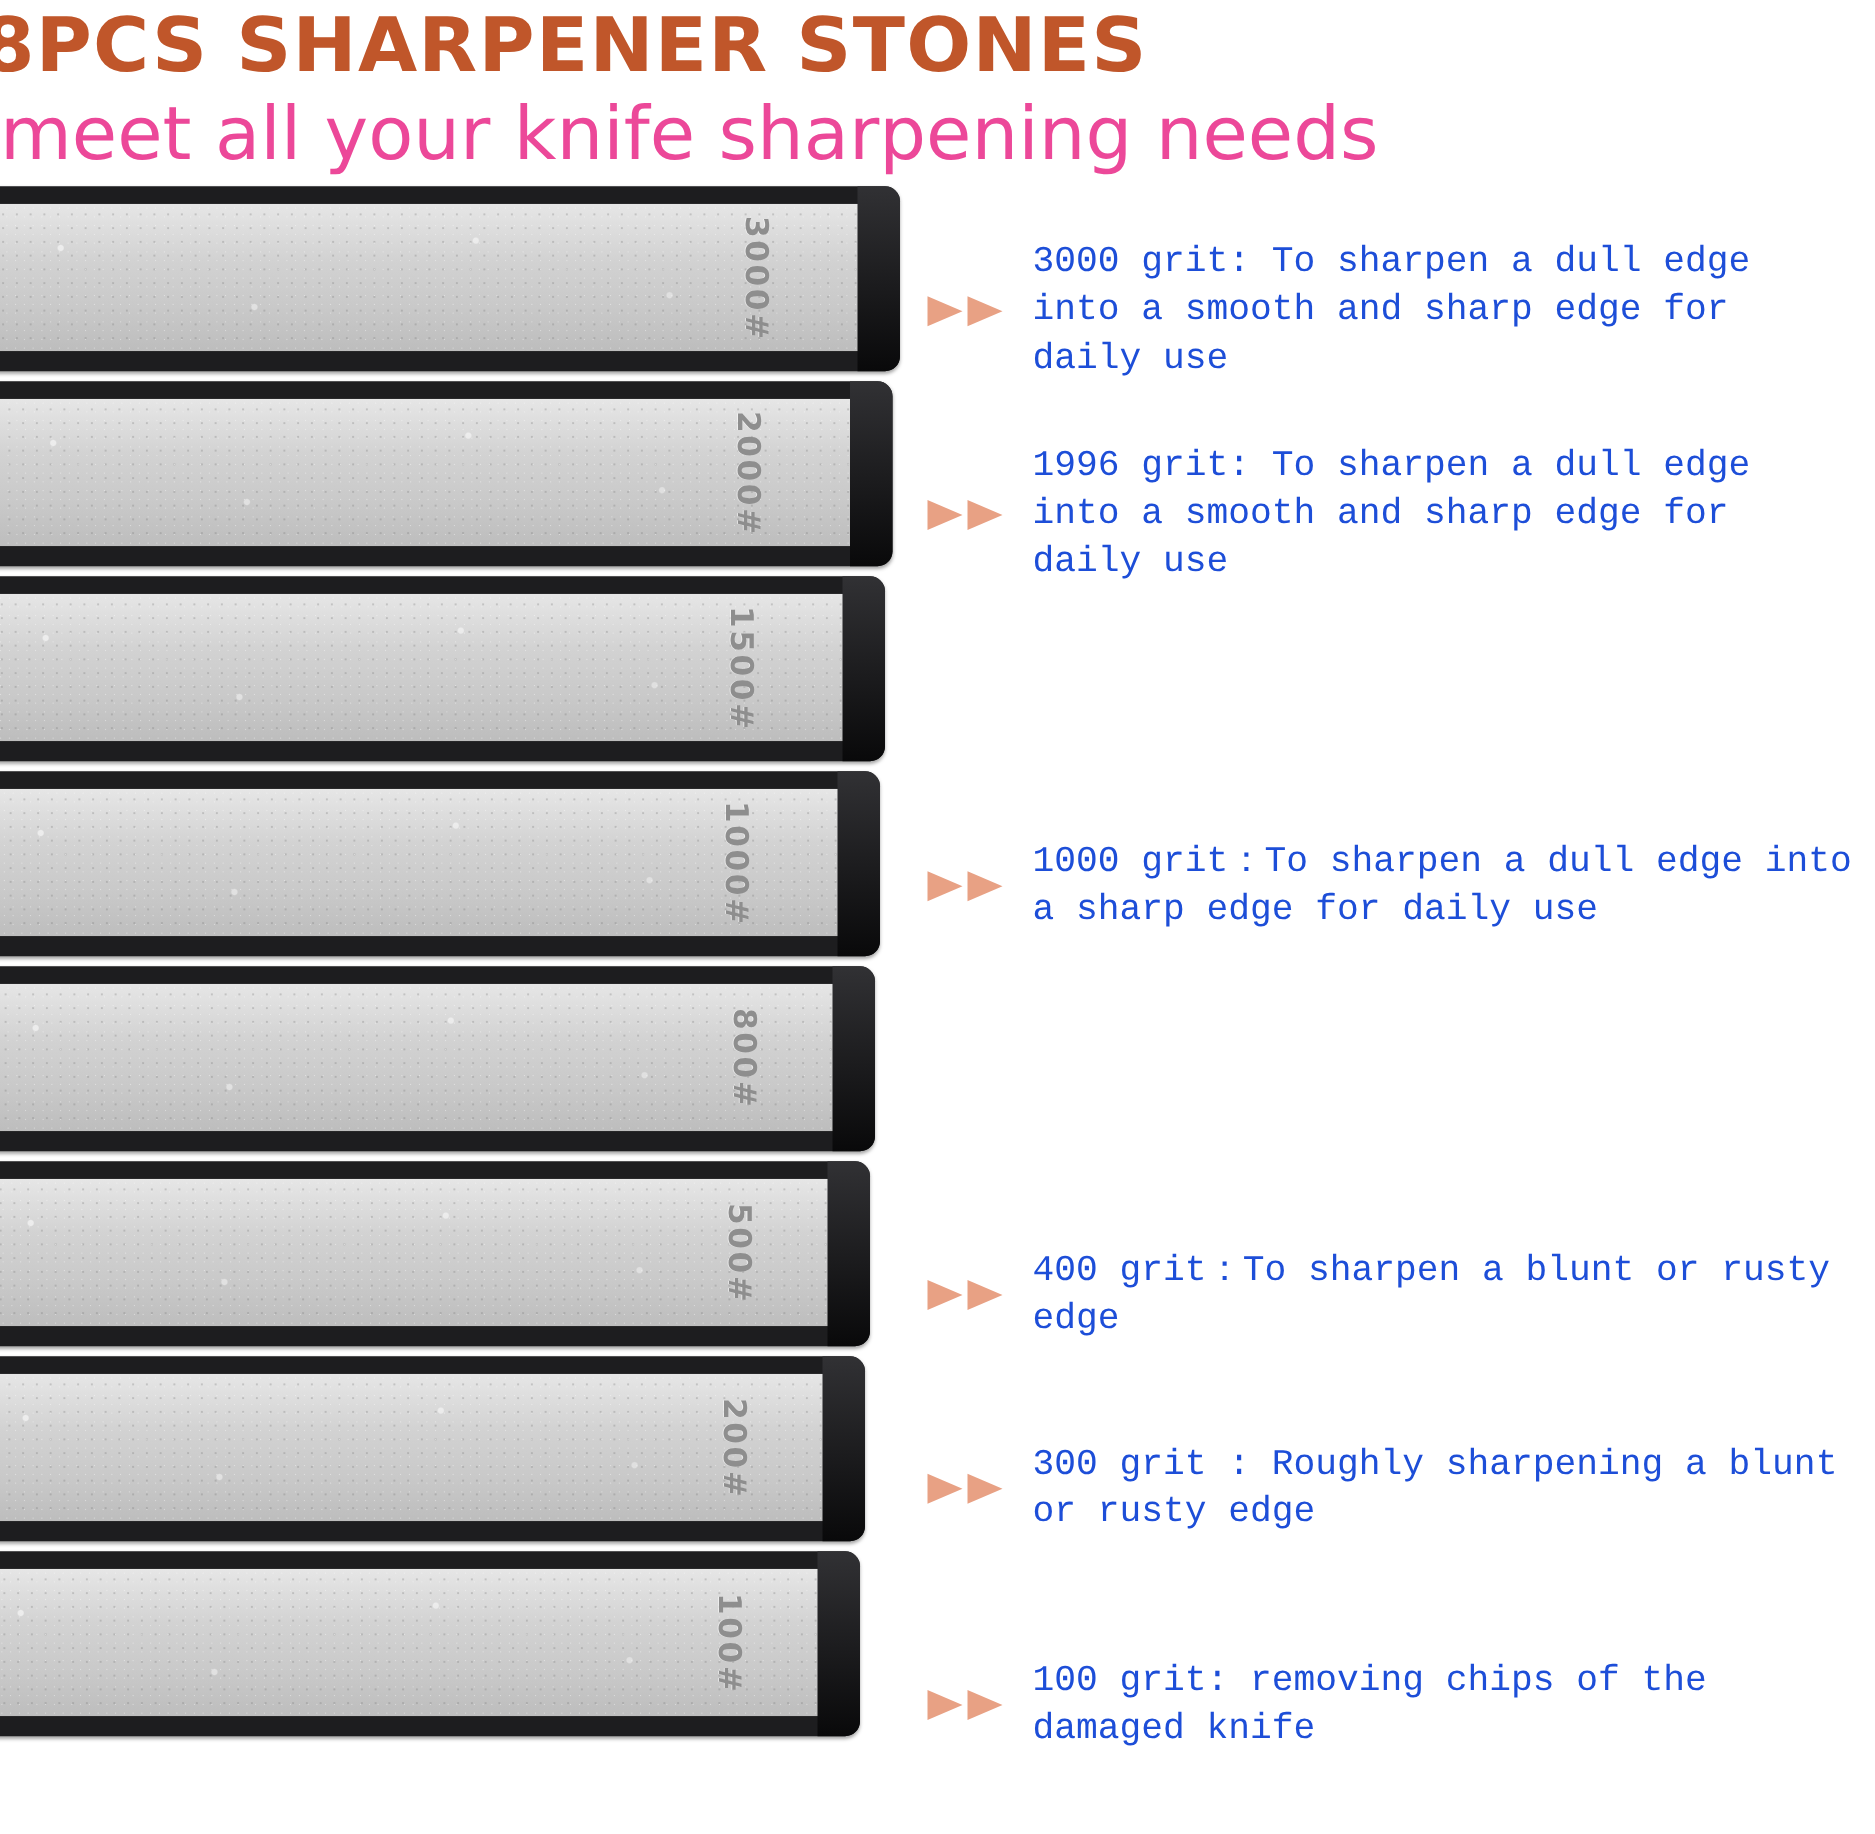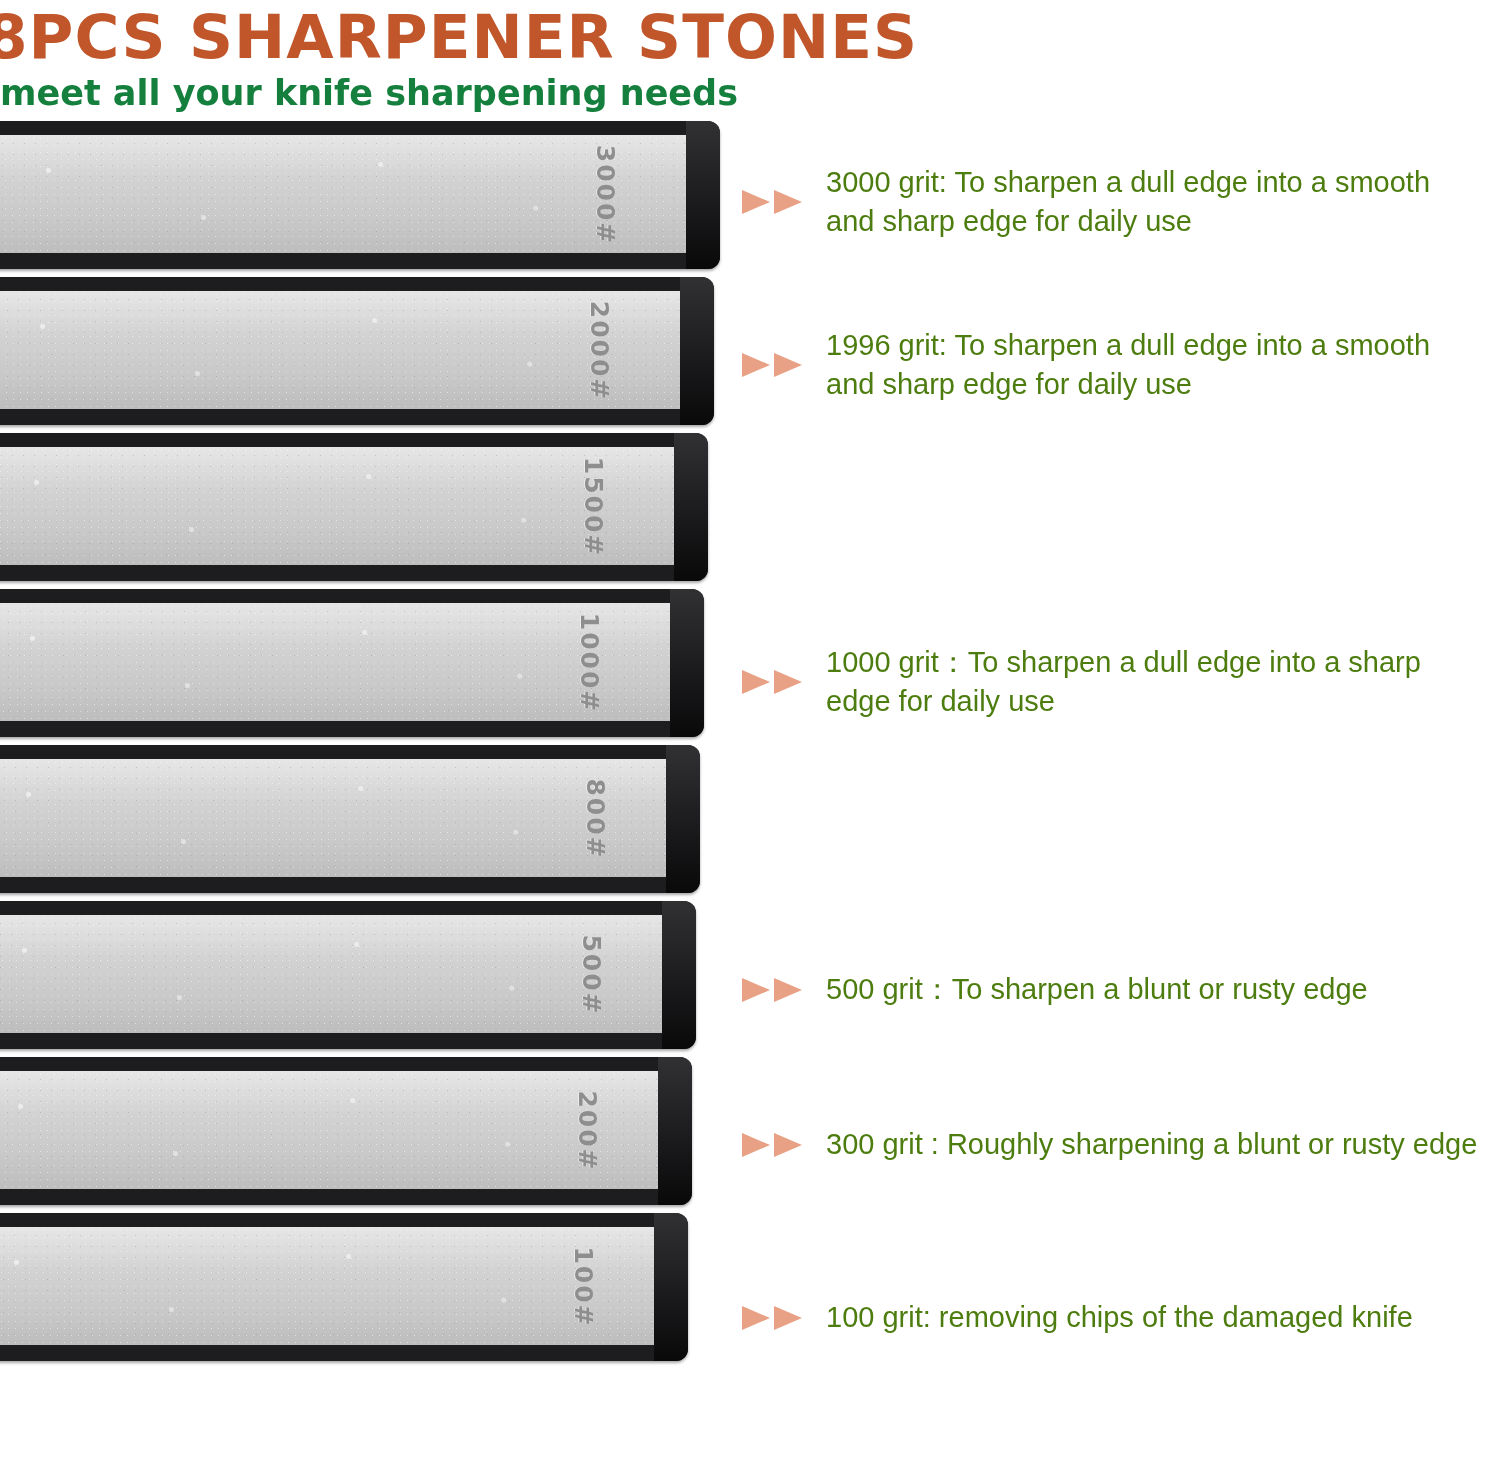--- a/index.html
+++ b/index.html
@@ -27,23 +27,23 @@
     font-weight: bold;
     font-size: 60px;
     letter-spacing: 1px;
     color: #c0562a;
     line-height: 1.05;
     margin: 0;
     transform: scaleX(1.02);
   }
   .header-sub {
     font-family: "DejaVu Sans", sans-serif;
-    font-weight: bold;
-    font-size: 35px;
-    color: #15803d;
+    font-weight: normal;
+    font-size: 59px;
+    color: #ec4899;
     line-height: 1.15;
     margin: 4px 0 0 0;
   }
 
   
   .content {
     position: relative;
     width: 1500px;
     height: 1300px;
   }
@@ -130,24 +130,24 @@
   }
   .arrow {
     flex: 0 0 auto;
     width: 72px;
     height: 34px;
     margin-right: 14px;
     position: relative;
   }
   .arrow svg { display: block; }
   .desc-text {
-    font-family: Liberation Sans, sans-serif;
+    font-family: Liberation Mono, monospace;
     font-size: 29px;
     line-height: 1.33;
-    color: #4d7c0f;
+    color: #1d4ed8;
     max-width: 660px;
   }
 </style>
 </head>
 <body>
 
 <div class="header">
   <div class="header-title">8PCS SHARPENER STONES</div>
   <div class="header-sub">meet all your knife sharpening needs</div>
 </div>
@@ -240,21 +240,21 @@
     </div>
 
 
     <div class="desc-row" style="top:857px;">
       <span class="arrow">
         <svg width="72" height="34" viewBox="0 0 72 34">
             <polygon points="2,5 30,17 2,29" fill="#e8a184"></polygon>
             <polygon points="34,5 62,17 34,29" fill="#e8a184"></polygon>
           </svg>
       </span>
-      <span class="desc-text">500 grit：To sharpen a blunt or rusty edge</span>
+      <span class="desc-text">400 grit：To sharpen a blunt or rusty edge</span>
     </div>
 
     <div class="desc-row" style="top:1012px;">
       <span class="arrow">
         <svg width="72" height="34" viewBox="0 0 72 34">
             <polygon points="2,5 30,17 2,29" fill="#e8a184"></polygon>
             <polygon points="34,5 62,17 34,29" fill="#e8a184"></polygon>
           </svg>
       </span>
       <span class="desc-text">300 grit : Roughly sharpening a blunt or rusty edge</span>

